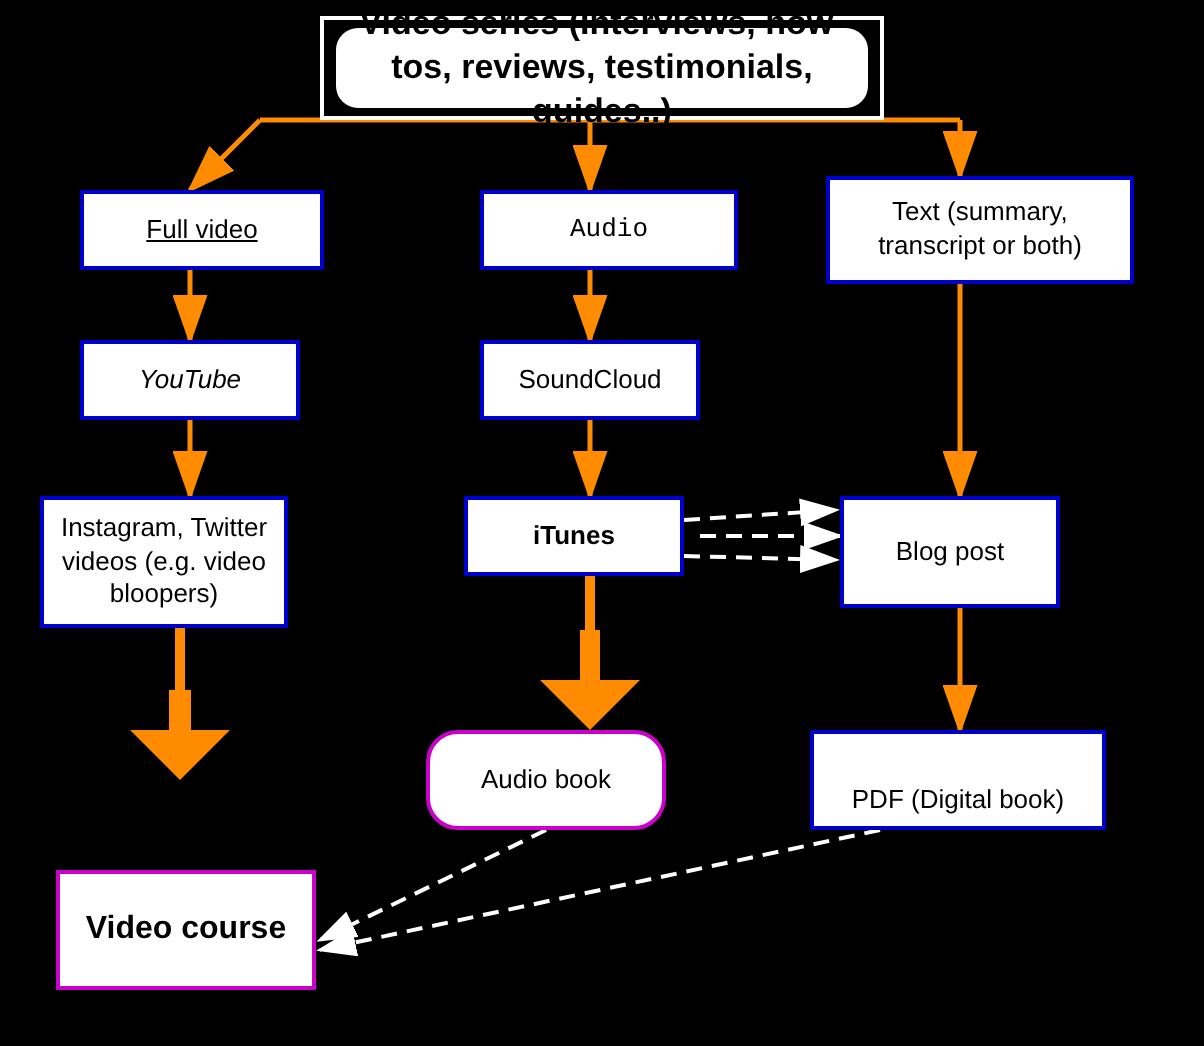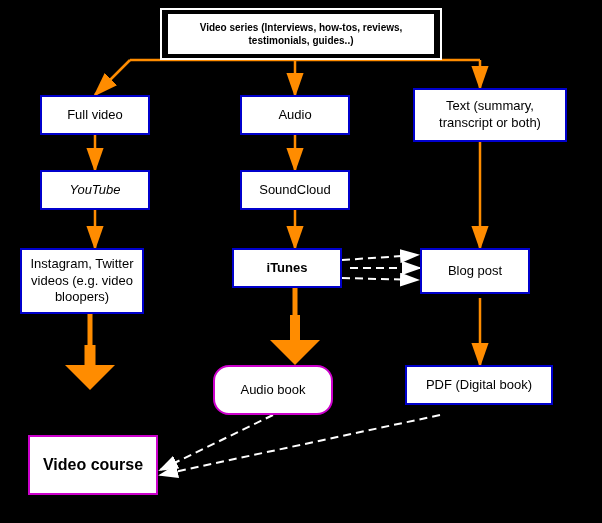--- a/index.html
+++ b/index.html
@@ -108,28 +108,28 @@
     <line x1="440" y1="415" x2="160" y2="475" stroke="#fff" stroke-width="2" stroke-dasharray="8,5" marker-end="url(#arrowWhiteDash)"></line>
 
     <line x1="350" y1="268" x2="420" y2="268" stroke="#fff" stroke-width="2" stroke-dasharray="8,5" marker-end="url(#arrowWhiteDash)"></line>
 
     <line x1="342" y1="260" x2="418" y2="255" stroke="#fff" stroke-width="2" stroke-dasharray="8,5" marker-end="url(#arrowWhiteDash)"></line>
 
     <line x1="342" y1="278" x2="418" y2="280" stroke="#fff" stroke-width="2" stroke-dasharray="8,5" marker-end="url(#arrowWhiteDash)"></line>
   </svg>
 
   <div class="node top-node" style="left:160px; top:8px; width:282px; height:52px; border:2px solid #fff;">
-    <span style="color:#000; background:#fff; width:100%; height:100%; display:flex; align-items:center; justify-content:center; font-weight:bold; font-size:10px; padding:4px;">Video series (Interviews, how-tos, reviews, testimonials, guides..)</span>
+    <span style="color:#000; background:#fff; width:100%; height:100%; display:flex; align-items:center; justify-content:center; font-weight:bold; font-size:17px; padding:4px;border-radius:11px;">Video series (Interviews, how-tos, reviews, testimonials, guides..)</span>
   </div>
 
-  <div class="node" style="left:40px; top:95px; width:110px; height:40px;">
+  <div class="node" style="left:40px; top:95px; width:122px; height:40px;text-decoration:underline;">
     <span>Full video</span>
   </div>
 
-  <div class="node" style="left:240px; top:95px; width:110px; height:40px;">
+  <div class="node" style="left:240px; top:95px; width:129px; height:40px;font-family:Liberation Mono, monospace;">
     <span>Audio</span>
   </div>
 
   <div class="node" style="left:413px; top:88px; width:154px; height:54px;align-items:center;">
     <span>Text (summary, transcript or both)</span>
   </div>
 
   <div class="node" style="left:40px; top:170px; width:110px; height:40px;font-style:italic;">
     <span>YouTube</span>
   </div>
@@ -139,29 +139,29 @@
   </div>
 
   <div class="node" style="left:20px; top:248px; width:124px; height:66px;">
     <span>Instagram, Twitter videos (e.g. video bloopers)</span>
   </div>
 
   <div class="node" style="left:232px; top:248px; width:110px; height:40px;font-weight:bold;">
     <span>iTunes</span>
   </div>
 
-  <div class="node" style="left:420px; top:248px; width:110px; height:46px;align-items:center;">
+  <div class="node" style="left:420px; top:248px; width:110px; height:56px;align-items:center;">
     <span>Blog post</span>
   </div>
 
   <div class="node magenta-border" style="left:213px; top:365px; width:120px; height:50px; border-color:#cc00cc;">
     <span>Audio book</span>
   </div>
 
-  <div class="node" style="left:405px; top:365px; width:148px; height:40px;">
+  <div class="node" style="left:405px; top:365px; width:148px; height:50px;align-items:flex-end;">
     <span>PDF (Digital book)</span>
   </div>
 
   <div class="node video-course" style="left:28px; top:435px; width:130px; height:60px;">
     <span>Video course</span>
   </div>
 
 </div>
 
 </body></html>

